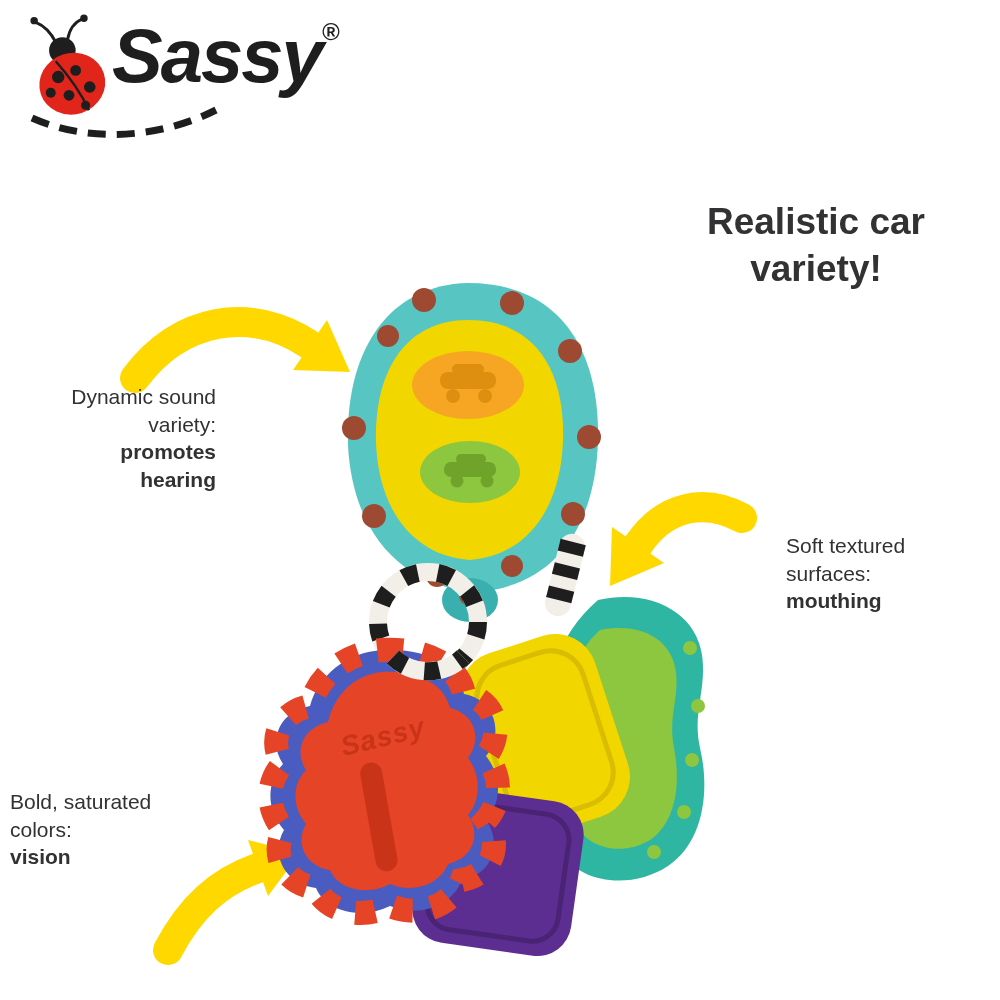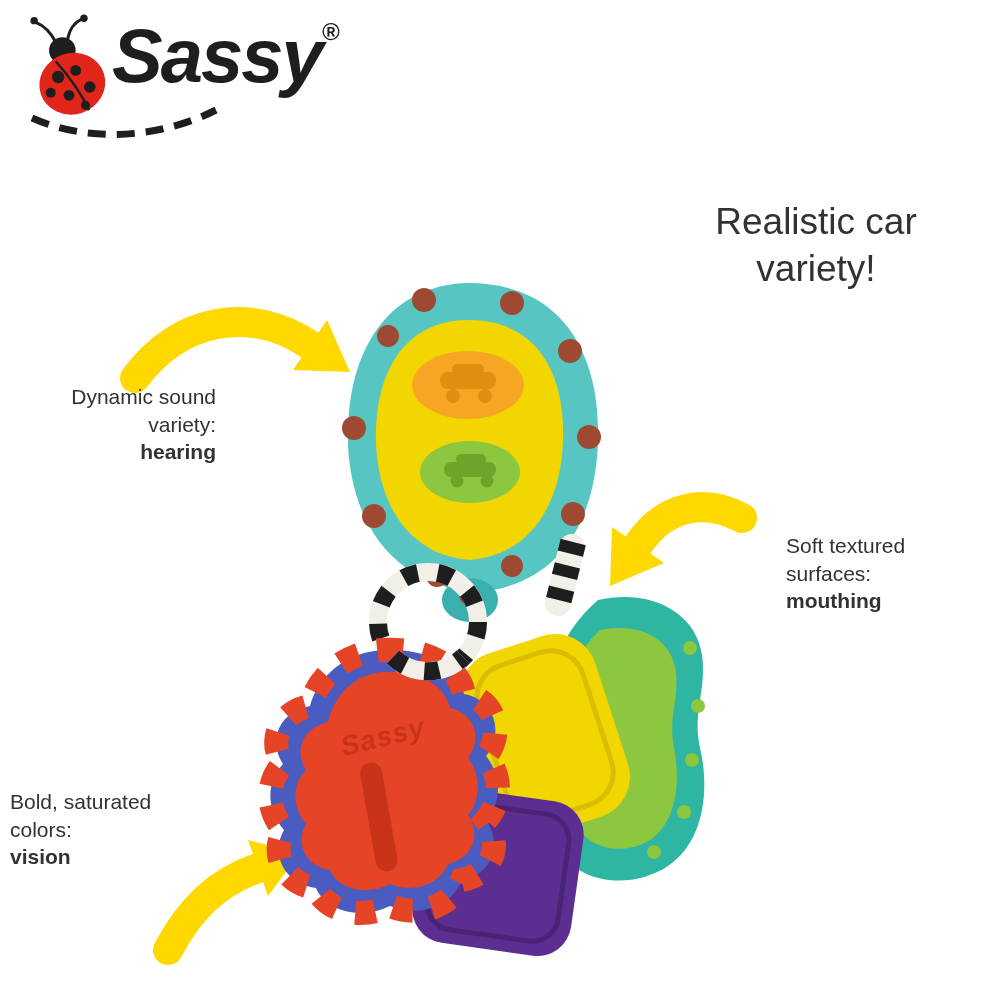--- a/index.html
+++ b/index.html
@@ -64,21 +64,21 @@
   .ladybug{position:absolute;left:18px;top:14px;width:102px;height:112px}
   .trail{position:absolute;left:26px;top:102px;width:196px;height:48px}
   .trail path{fill:none;stroke:var(--ink);stroke-width:7;stroke-dasharray:18 11}
   .logo-text{
     position:absolute;left:112px;top:18px;font-size:76px;font-weight:bold;
     color:var(--ink);letter-spacing:-2px;line-height:1;font-style:italic;
   }
   .reg{font-size:24px;vertical-align:42px;letter-spacing:0}
   .headline{
     position:absolute;left:660px;top:198px;width:312px;text-align:center;
-    font-size:37px;font-weight:normal;color:var(--text-dark);line-height:1.28;
+    font-size:37px;font-weight:bold;color:var(--text-dark);line-height:1.28;
   }
   .callout{font-size:21px;color:var(--text-dark);line-height:1.32;position:absolute}
   .callout .bold{font-weight:bold}
   .callout-sound{left:10px;top:383px;width:206px;text-align:right}
   .callout-texture{left:786px;top:532px;width:206px;text-align:left}
   .callout-vision{left:10px;top:788px;width:200px;text-align:left}
 </style>
 </head>
 <body>
 
@@ -206,20 +206,21 @@
 <div class="logo-text"><span>Sassy</span><span class="reg">®</span></div>
 
 <div class="headline">
   <div>Realistic car</div>
   <div>variety!</div>
 </div>
 
 <div class="callout callout-sound">
   <div>Dynamic sound</div>
   <div>variety:</div>
+  <div class="bold">promotes</div>
   <div class="bold">hearing</div>
 </div>
 
 <div class="callout callout-texture">
   <div>Soft textured</div>
   <div>surfaces:</div>
   <div class="bold">mouthing</div>
 </div>
 
 <div class="callout callout-vision">

